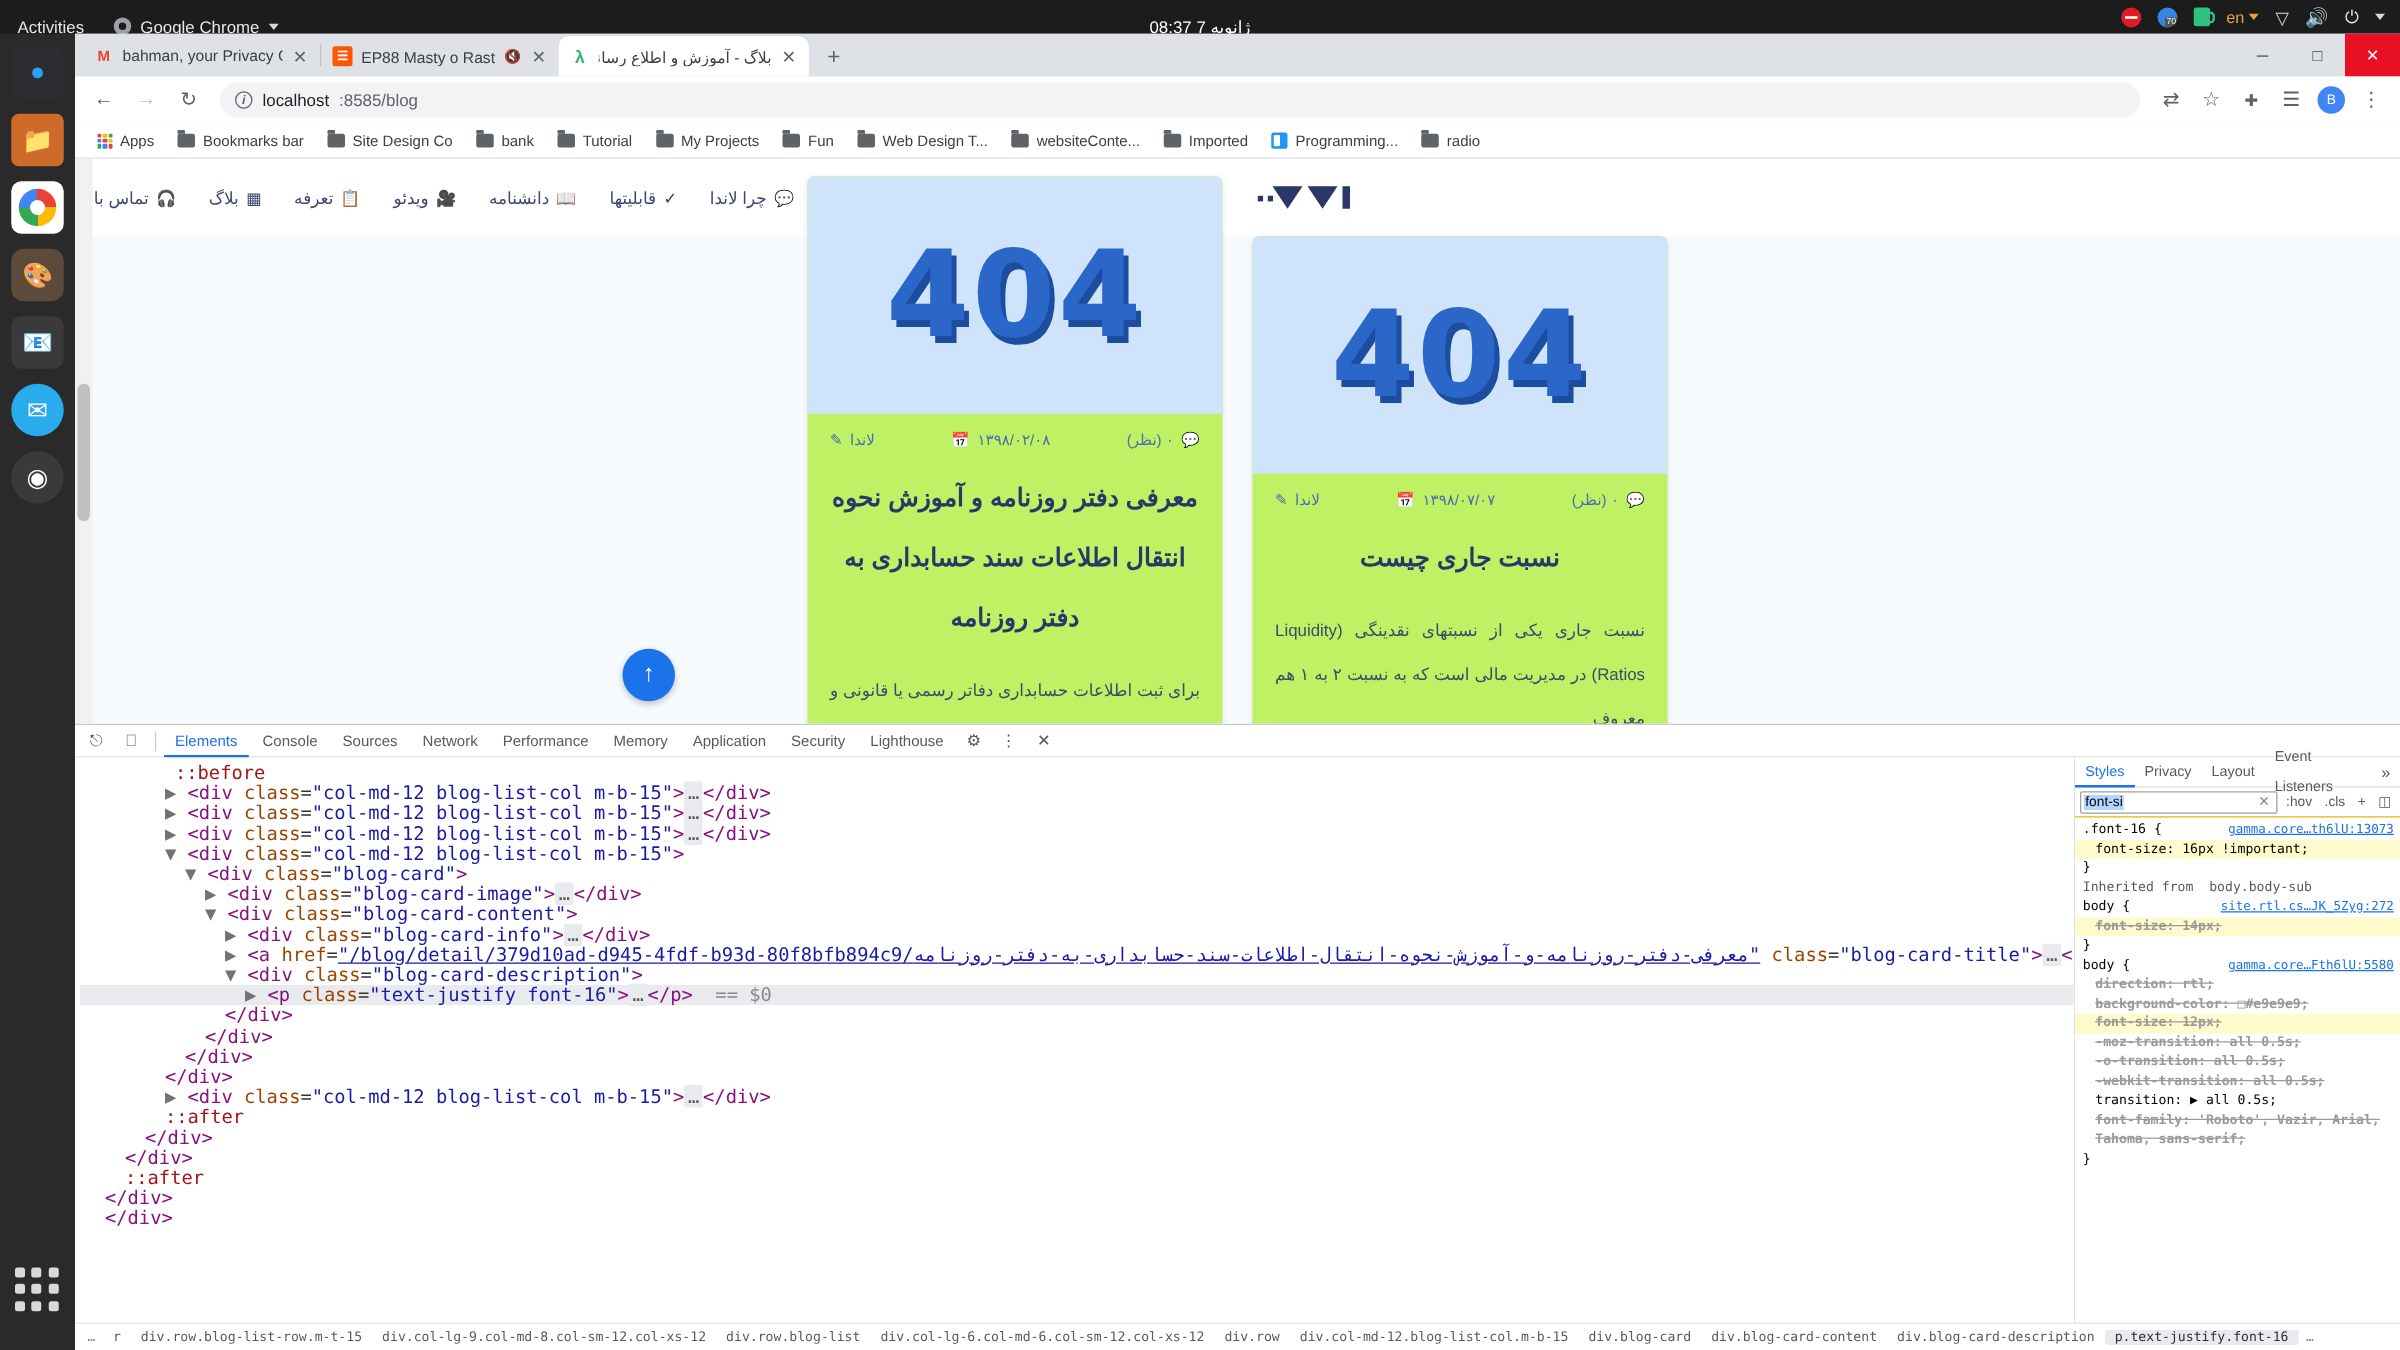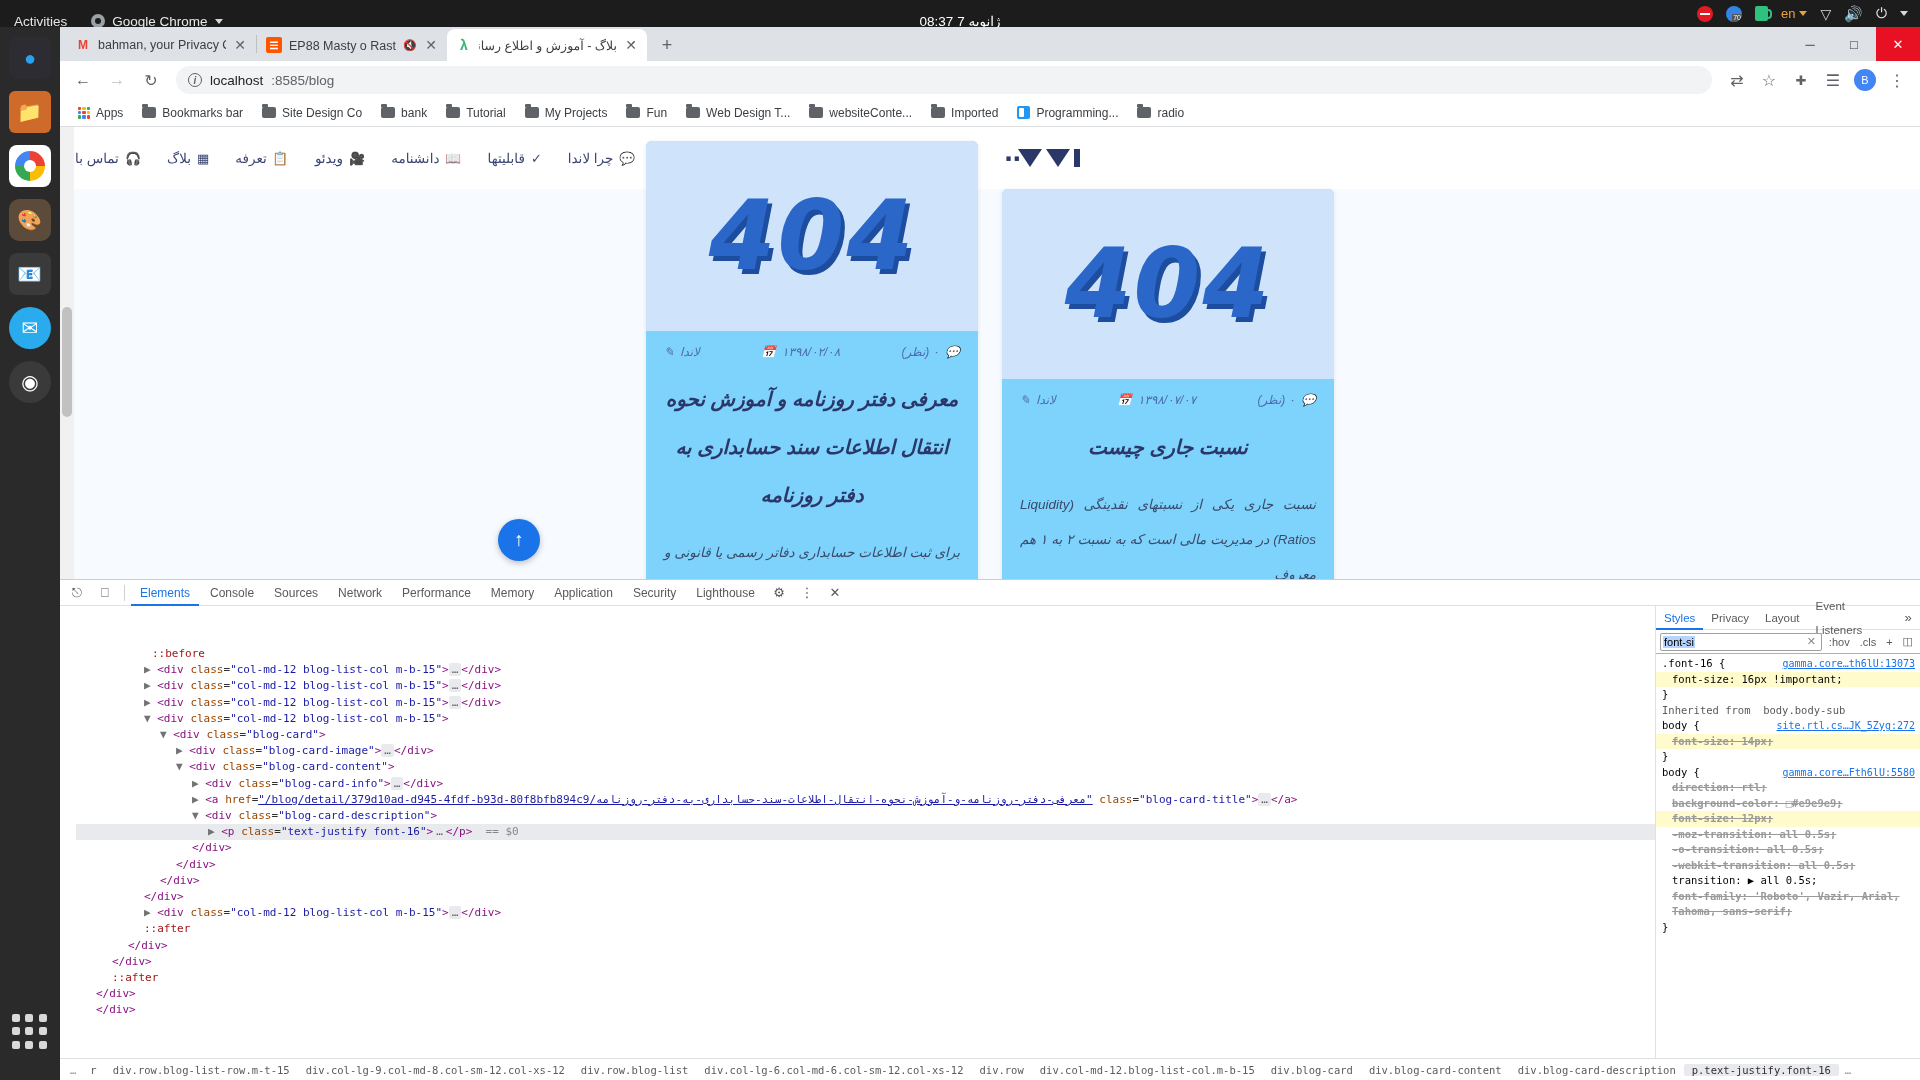--- a/index.html
+++ b/index.html
@@ -127,21 +127,21 @@
     height:62px; background:#fff; display:flex; align-items:center;
     justify-content:space-between; padding:0 30px 0 0;
   }
   #site-logo { margin-right:auto; padding-left:40px; display:flex;align-items:center; }
   #site-nav { display:flex; align-items:center; gap:26px; font-size:13.5px; color:#3e4a72; padding-right:200px;}
   .nav-item { display:flex;align-items:center;gap:6px; color:#3b4672; white-space:nowrap; }
   .nav-item .nav-ic { font-size:13px; }
 
   #page-body { background:#f7fbff; height:390px; position:relative; display:flex; justify-content:center; gap:24px; padding-top:0;}
   .blog-col { width:332px; }
-  .blog-card { background:#7dd3fc; border-radius:6px; box-shadow:0 1px 5px rgba(0,0,0,.09); overflow:hidden;font-style:italic; }
+  .blog-card { background:#bef264; border-radius:6px; box-shadow:0 1px 5px rgba(0,0,0,.09); overflow:hidden; }
   .card-img { height:190px; background:#cfe4fb; position:relative; display:flex;align-items:center;justify-content:center; }
   .img404 {
     font-size:96px; font-weight:bold; color:#2b66c9; letter-spacing:2px;
     text-shadow:4px 5px 0 #1d4d9e; font-family:"DejaVu Sans", sans-serif;
   }
   .card-meta { display:flex; justify-content:space-between; align-items:center; padding:14px 18px 6px; font-size:12px; color:#4f6bb0; }
   .card-meta span{display:flex;align-items:center;gap:6px;}
   .card-title { padding:10px 18px 6px; font-size:20px; font-weight:bold; color:#2b3768; text-align:center; line-height:2.4; }
   .card-desc { padding:10px 18px 16px; font-size:13.5px; color:#3c4a6b; line-height:2.6; text-align:justify; }
 
@@ -159,22 +159,22 @@
   #dt-toolbar { height:26px; display:flex; align-items:center; border-bottom:1px solid #e0e0e0; padding:0 4px; gap:2px;}
   .dt-ic { width:26px;height:22px;display:flex;align-items:center;justify-content:center;color:#5a5a5a;font-size:13px;}
   .dt-sep{width:1px;height:16px;background:#d0d0d0;margin:0 4px;}
   .dt-tab { padding:0 9px; height:26px; line-height:26px; font-size:12px; color:#5a5a5a; }
   .dt-tab.sel { color:#1a73e8; box-shadow:inset 0 -2px 0 #1a73e8; }
   #dt-toolbar-right{margin-left:0;margin-right:auto;display:flex;align-items:center;gap:2px;padding-right:6px;}
 
   #dt-body { flex:1 1 auto; display:flex; min-height:0; }
   #dt-elements {
     flex:1 1 auto; overflow:hidden; position:relative;
-    font-family:"DejaVu Sans Mono","Liberation Mono",monospace; font-size:11px; line-height:16.2px;
-    padding:4px 0 0 16px; color:#303030; background:#fff;margin-top:36px;
+    font-family:"DejaVu Sans Mono","Liberation Mono",monospace; font-size:15px; line-height:16.2px;
+    padding:4px 0 0 4px; color:#303030; background:#fff;
   }
   .dl { white-space:pre; padding-left:4px; }
   .dl.sel { background:#e8eaed; }
   .tg{color:#881280}
   .at{color:#994500}
   .av{color:#1a1aa6}
   .pe{color:#a31515}
   .ln{color:#1a1aa6;text-decoration:underline}
   .ellip{background:#e8eaed;border-radius:2px;padding:0 3px;color:#5a5a5a;}
   .arr{color:#727272;}

